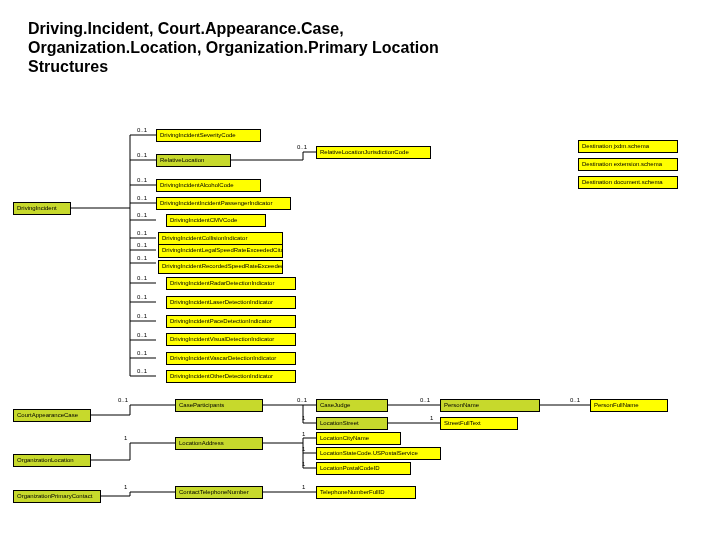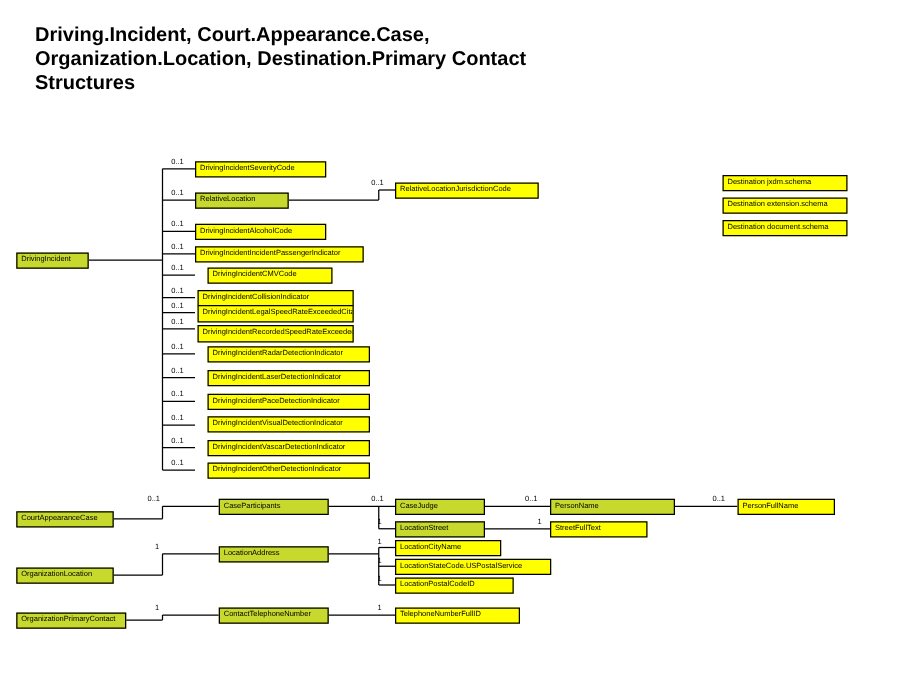--- a/index.html
+++ b/index.html
@@ -8,21 +8,21 @@
   .box{position:absolute;border:1px solid #000;font-size:6px;line-height:1.1;padding:2px 3px;box-sizing:border-box;white-space:nowrap;overflow:hidden;}
   .parent{background:#c7d92c;}
   .leaf{background:#ffff00;}
   .card{position:absolute;font-size:6px;color:#000;}
   svg{position:absolute;left:0;top:0;}
 </style>
 </head>
 <body>
 <div id="stage">
 
-<h1 class="title">Driving.Incident, Court.Appearance.Case, Organization.Location, Destination.Primary Contact Structures</h1>
+<h1 class="title">Driving.Incident, Court.Appearance.Case, Organization.Location, Organization.Primary Location Structures</h1>
 
 <svg width="720" height="540">
   <g stroke="#000" stroke-width="1" fill="none">
 
     <line x1="71" y1="208" x2="130" y2="208"></line>
     <line x1="130" y1="135" x2="130" y2="376"></line>
     <line x1="130" y1="135" x2="156" y2="135"></line>
     <line x1="130" y1="160" x2="156" y2="160"></line>
     <line x1="130" y1="185" x2="156" y2="185"></line>
     <line x1="130" y1="203" x2="156" y2="203"></line>

